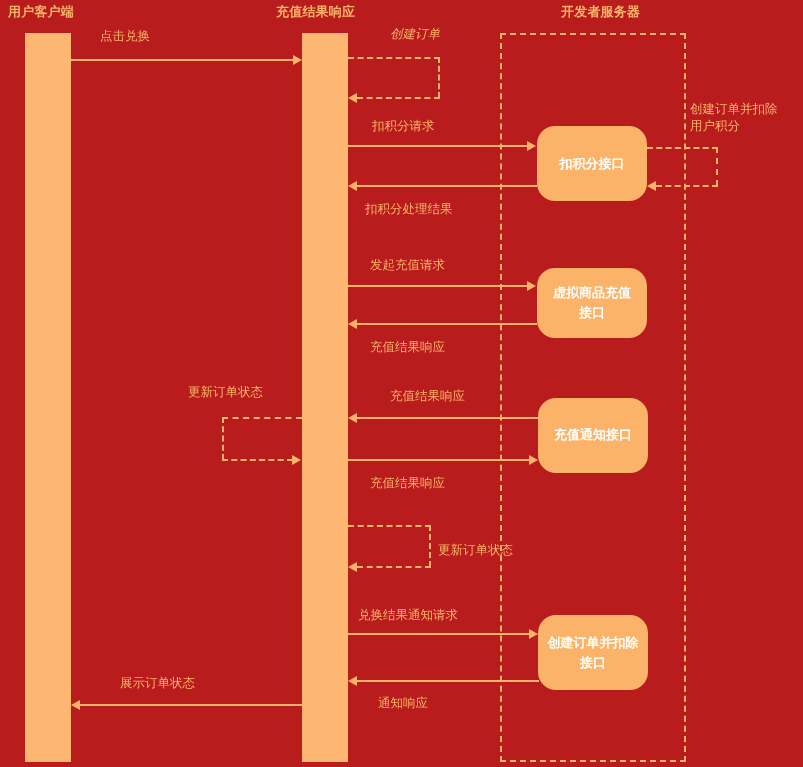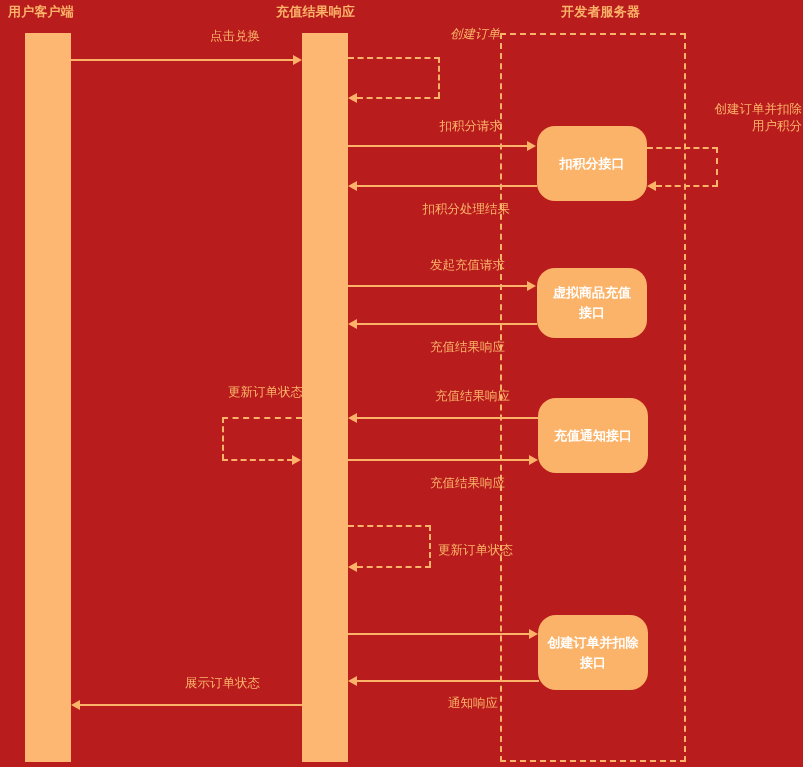--- a/index.html
+++ b/index.html
@@ -83,21 +83,21 @@
   .arrow-head.left{
     border-right:9px solid #FBB369;
   }
   
   .msg-label{
     position:absolute;
     color:#FBB369;
     font-size:12.5px;
     white-space:pre-line;
     line-height:17px;
-    text-align:right;
+    text-align:left;
   }
 </style>
 </head>
 <body>
 
 <div id="canvas">
 
   <div class="participant-title" style="left:8px; top:4px;">用户客户端</div>
 
   <div class="participant-title" style="left:276px; top:4px;">充值结果响应</div>
@@ -108,21 +108,21 @@
 
   <div class="lifeline-bar" style="left:25px; top:33px; height:729px;"></div>
 
   <div class="lifeline-bar" style="left:302px; top:33px; height:729px;"></div>
 
   <div class="api-box" style="left:537px; top:126px; width:110px; height:75px;">扣积分接口</div>
 
   <div class="api-box" style="left:537px; top:268px; width:110px; height:70px;">虚拟商品充值
 接口</div>
 
-  <div class="api-box" style="left:538px; top:398px; width:110px; height:75px;">充值通知接口</div>
+  <div class="api-box" style="left:538px; top:398px; width:110px; height:75px;font-family:Liberation Mono, monospace;">充值通知接口</div>
 
   <div class="api-box" style="left:538px; top:615px; width:110px; height:75px;">创建订单并扣除
 接口</div>
 
   <div class="msg-label" style="left:100px; top:28px; width:160px;">点击兑换</div>
   <div class="msg-line" style="left:71px; top:59px; width:223px;"></div>
   <div class="arrow-head right" style="left:293px; top:55px;"></div>
 
   <div class="msg-label" style="left:390px; top:26px; width:110px;font-style:italic;">创建订单</div>
   <div class="msg-line dashed" style="left:348px; top:57px; width:92px;"></div>
@@ -166,20 +166,21 @@
   <div class="msg-line" style="left:348px; top:459px; width:182px;"></div>
   <div class="arrow-head right" style="left:529px; top:455px;"></div>
   <div class="msg-label" style="left:370px; top:475px; width:135px;">充值结果响应</div>
 
   <div class="msg-line dashed" style="left:348px; top:525px; width:83px;"></div>
   <div class="v-line dashed" style="left:429px; top:525px; height:42px;"></div>
   <div class="msg-line dashed" style="left:357px; top:566px; width:74px;"></div>
   <div class="arrow-head left" style="left:348px; top:562px;"></div>
   <div class="msg-label" style="left:438px; top:542px; width:100px; text-align:left;">更新订单状态</div>
 
+  <div class="msg-label" style="left:358px; top:607px; width:165px;">兑换结果通知请求</div>
   <div class="msg-line" style="left:348px; top:633px; width:182px;"></div>
   <div class="arrow-head right" style="left:529px; top:629px;"></div>
 
   <div class="msg-line" style="left:357px; top:680px; width:182px;"></div>
   <div class="arrow-head left" style="left:348px; top:676px;"></div>
   <div class="msg-label" style="left:378px; top:695px; width:120px;">通知响应</div>
 
   <div class="msg-label" style="left:120px; top:676px; width:140px;font-family:Liberation Mono, monospace;">展示订单状态</div>
   <div class="msg-line" style="left:80px; top:704px; width:222px;"></div>
   <div class="arrow-head left" style="left:71px; top:700px;"></div>

